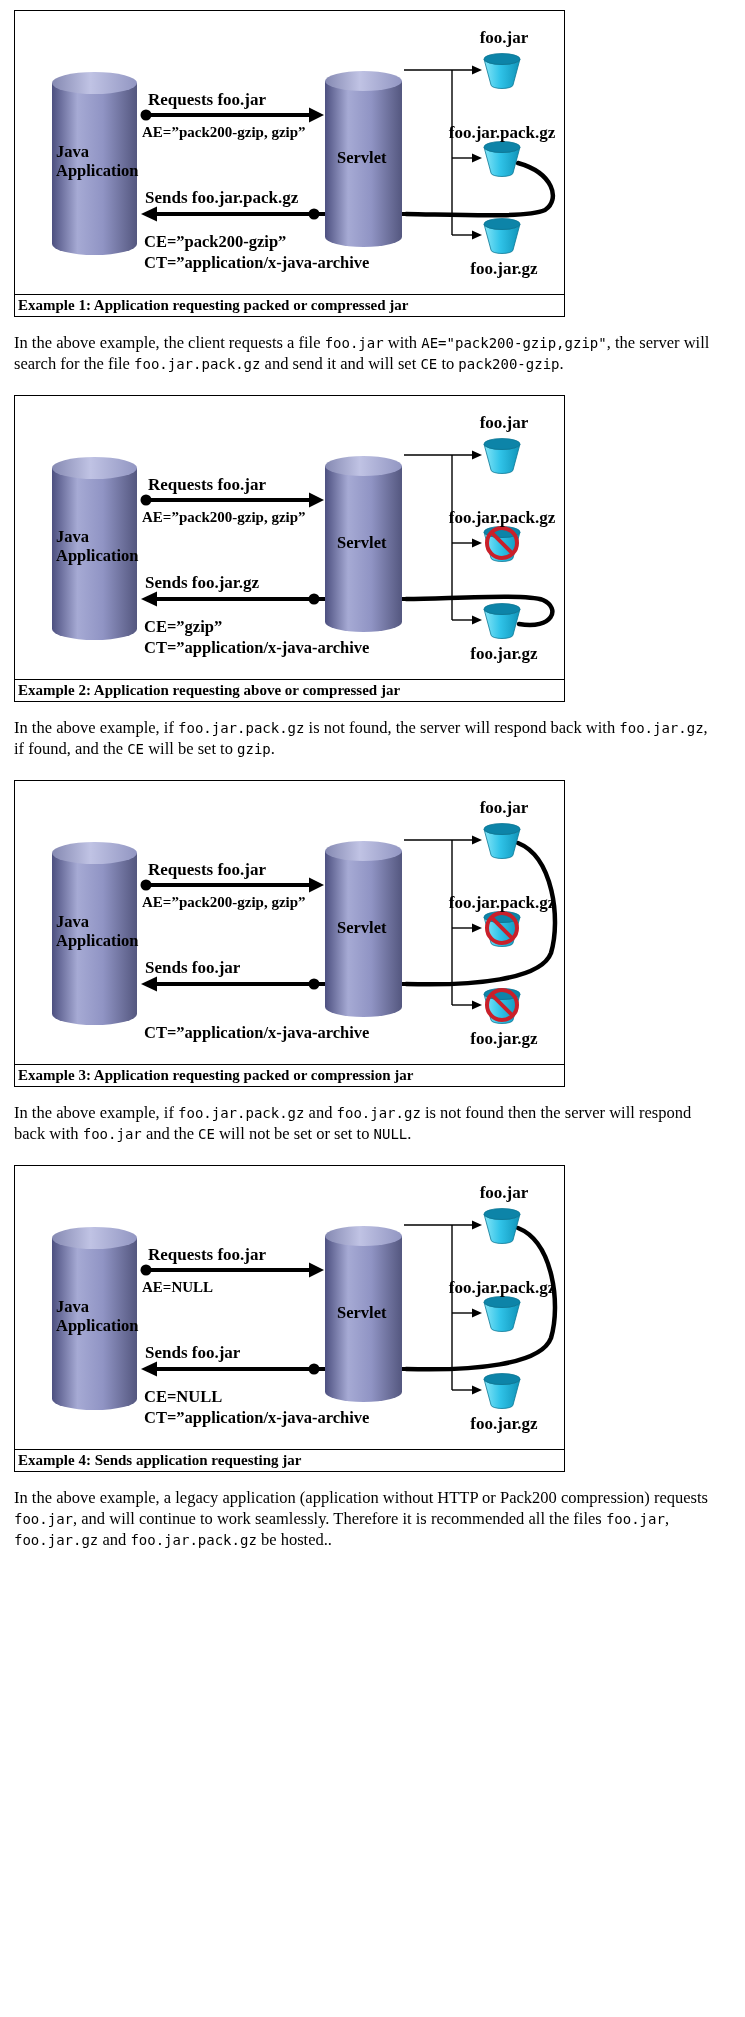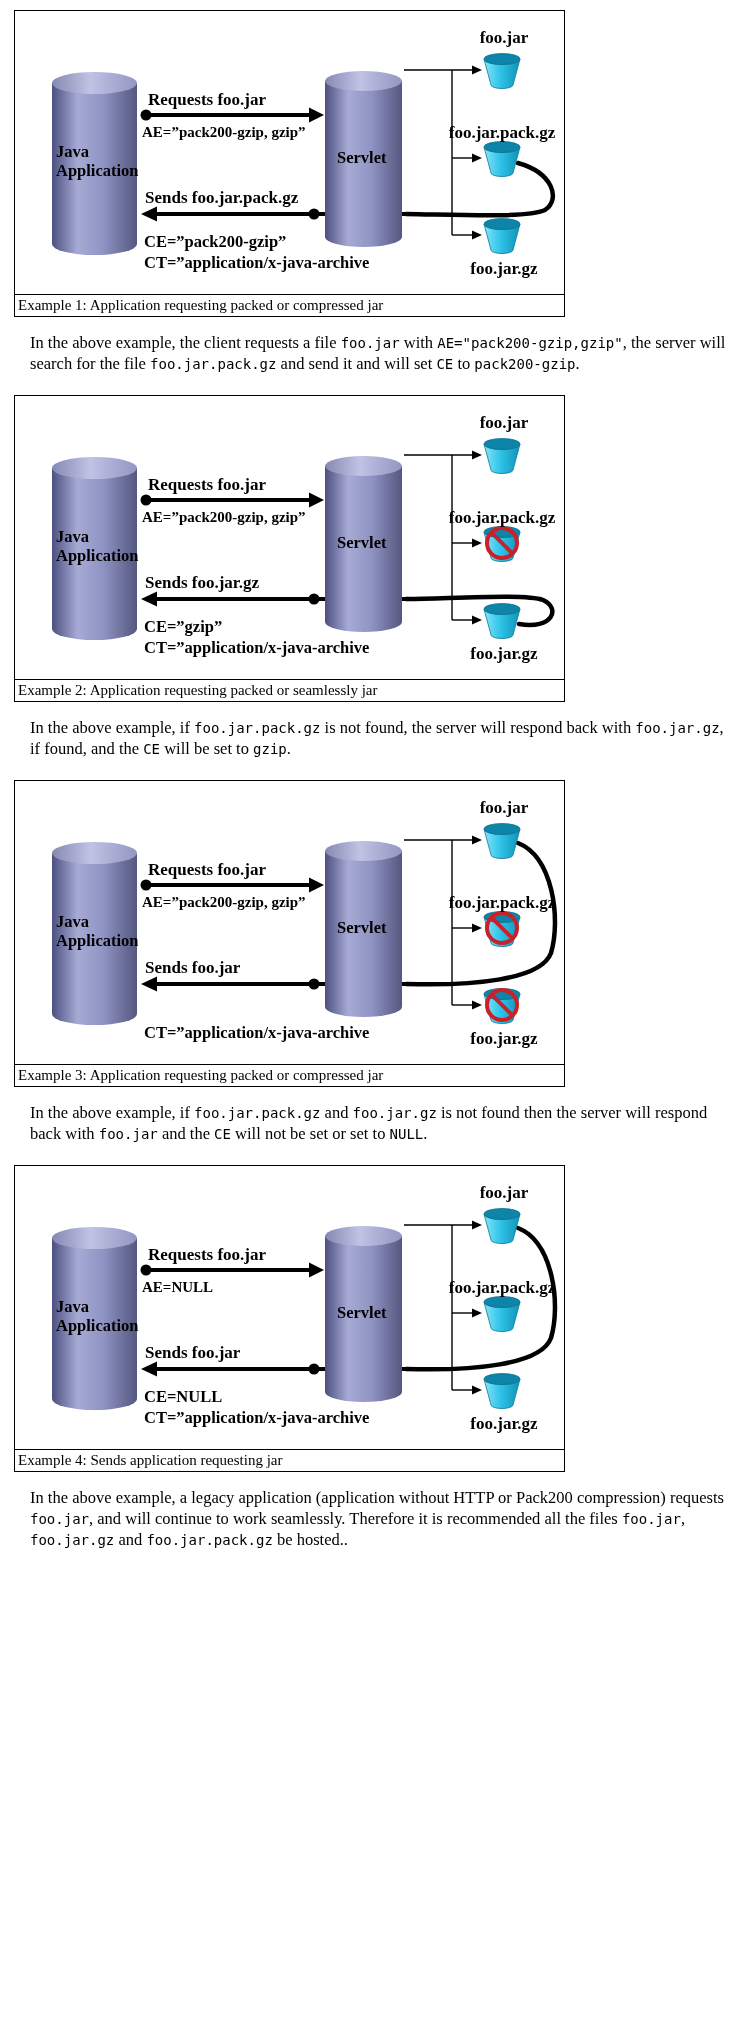--- a/index.html
+++ b/index.html
@@ -1,22 +1,22 @@
 <!DOCTYPE html>
 <html><head>
 <meta charset="utf-8">
 <style>
   html,body{margin:0;padding:0;background:#ffffff;}
   .page{width:745px;min-height:2017px;padding:10px 0 0 14px;box-sizing:border-box;background:#fff;}
   .panel{width:549px;border:1px solid #000;margin:0 0 16px 0;background:#fff;}
   .panel svg{display:block;}
   .caption{border-top:1px solid #000;font-family:"Liberation Serif",serif;font-size:15px;
-           height:21px;line-height:21px;padding-left:3px;color:#000;}
+           height:21px;line-height:21px;padding-left:3px;color:#000;font-weight:bold;}
   .para{width:700px;font-family:"Liberation Serif",serif;font-size:16.5px;line-height:1.27;
-        margin:0 0 20px 16px;color:#000;}
+        margin:0 0 20px 0;color:#000;}
   .para .code{font-family:"DejaVu Sans Mono",monospace;font-size:14px;}
   .para .plain{font-family:inherit;}
   svg text{font-family:"Liberation Serif",serif;font-weight:bold;fill:#000;}
   svg text.f17{font-size:17px;}
   svg text.f16{font-size:16.5px;}
   svg text.f15{font-size:15px;}
   svg text.mid{text-anchor:middle;}
   svg line.thick{stroke:#000;stroke-width:4;}
   svg .tree line{stroke:#000;stroke-width:1.4;}
   svg polygon{fill:#000;}
@@ -187,21 +187,21 @@
       <text class="f17" x="130" y="192">Sends foo.jar.gz</text>
       <text class="f16" x="129" y="236">CE=”gzip”</text>
       <text class="f16" x="129" y="257">CT=”application/x-java-archive</text>
       <text class="f16" x="41" y="146">Java</text>
       <text class="f16" x="41" y="165">Application</text>
       <text class="f16" x="322" y="152">Servlet</text>
       <text class="f17 mid" x="489" y="32">foo.jar</text>
       <text class="f17 mid" x="487" y="127">foo.jar.pack.gz</text>
       <text class="f17 mid" x="489" y="263">foo.jar.gz</text>
     </svg>
-    <div class="caption">Example 2: Application requesting packed or seamlessly jar</div>
+    <div class="caption">Example 2: Application requesting above or compressed jar</div>
   </div>
 
   <p class="para"><span class="plain">In the above example, if </span><span class="code">foo.jar.pack.gz</span><span class="plain"> is not found, the server will respond back with </span><span class="code">foo.jar.gz</span><span class="plain">, if found,  and the </span><span class="code">CE</span><span class="plain"> will be set to </span><span class="code">gzip</span><span class="plain">.</span></p>
 
   <div class="panel">
     <svg width="549" height="283" viewBox="0 0 549 283">
       <path class="flow" d="M503,62 C538,76 546,138 536,172 C526,199 458,205 391,203"></path>
       <line class="thick" x1="391" y1="203" x2="140" y2="203"></line>
       <polygon points="126,203 142,195.5 142,210.5"></polygon>
       <circle class="dot" cx="299" cy="203" r="5.5"></circle>
@@ -261,21 +261,21 @@
       <text class="f17" x="130" y="192">Sends foo.jar</text>
       <text class="f16" x="129" y="236"></text>
       <text class="f16" x="129" y="257">CT=”application/x-java-archive</text>
       <text class="f16" x="41" y="146">Java</text>
       <text class="f16" x="41" y="165">Application</text>
       <text class="f16" x="322" y="152">Servlet</text>
       <text class="f17 mid" x="489" y="32">foo.jar</text>
       <text class="f17 mid" x="487" y="127">foo.jar.pack.gz</text>
       <text class="f17 mid" x="489" y="263">foo.jar.gz</text>
     </svg>
-    <div class="caption">Example 3: Application requesting packed or compressed jar</div>
+    <div class="caption">Example 3: Application requesting packed or compression jar</div>
   </div>
 
   <p class="para"><span class="plain">In the above example, if </span><span class="code">foo.jar.pack.gz</span><span class="plain"> and </span><span class="code">foo.jar.gz</span><span class="plain"> is not found then the server will respond  back with </span><span class="code">foo.jar</span><span class="plain"> and the </span><span class="code">CE</span><span class="plain"> will not be set or set to </span><span class="code">NULL</span><span class="plain">.</span></p>
 
   <div class="panel">
     <svg width="549" height="283" viewBox="0 0 549 283">
       <path class="flow" d="M503,62 C538,76 546,138 536,172 C526,199 458,205 391,203"></path>
       <line class="thick" x1="391" y1="203" x2="140" y2="203"></line>
       <polygon points="126,203 142,195.5 142,210.5"></polygon>
       <circle class="dot" cx="299" cy="203" r="5.5"></circle>

